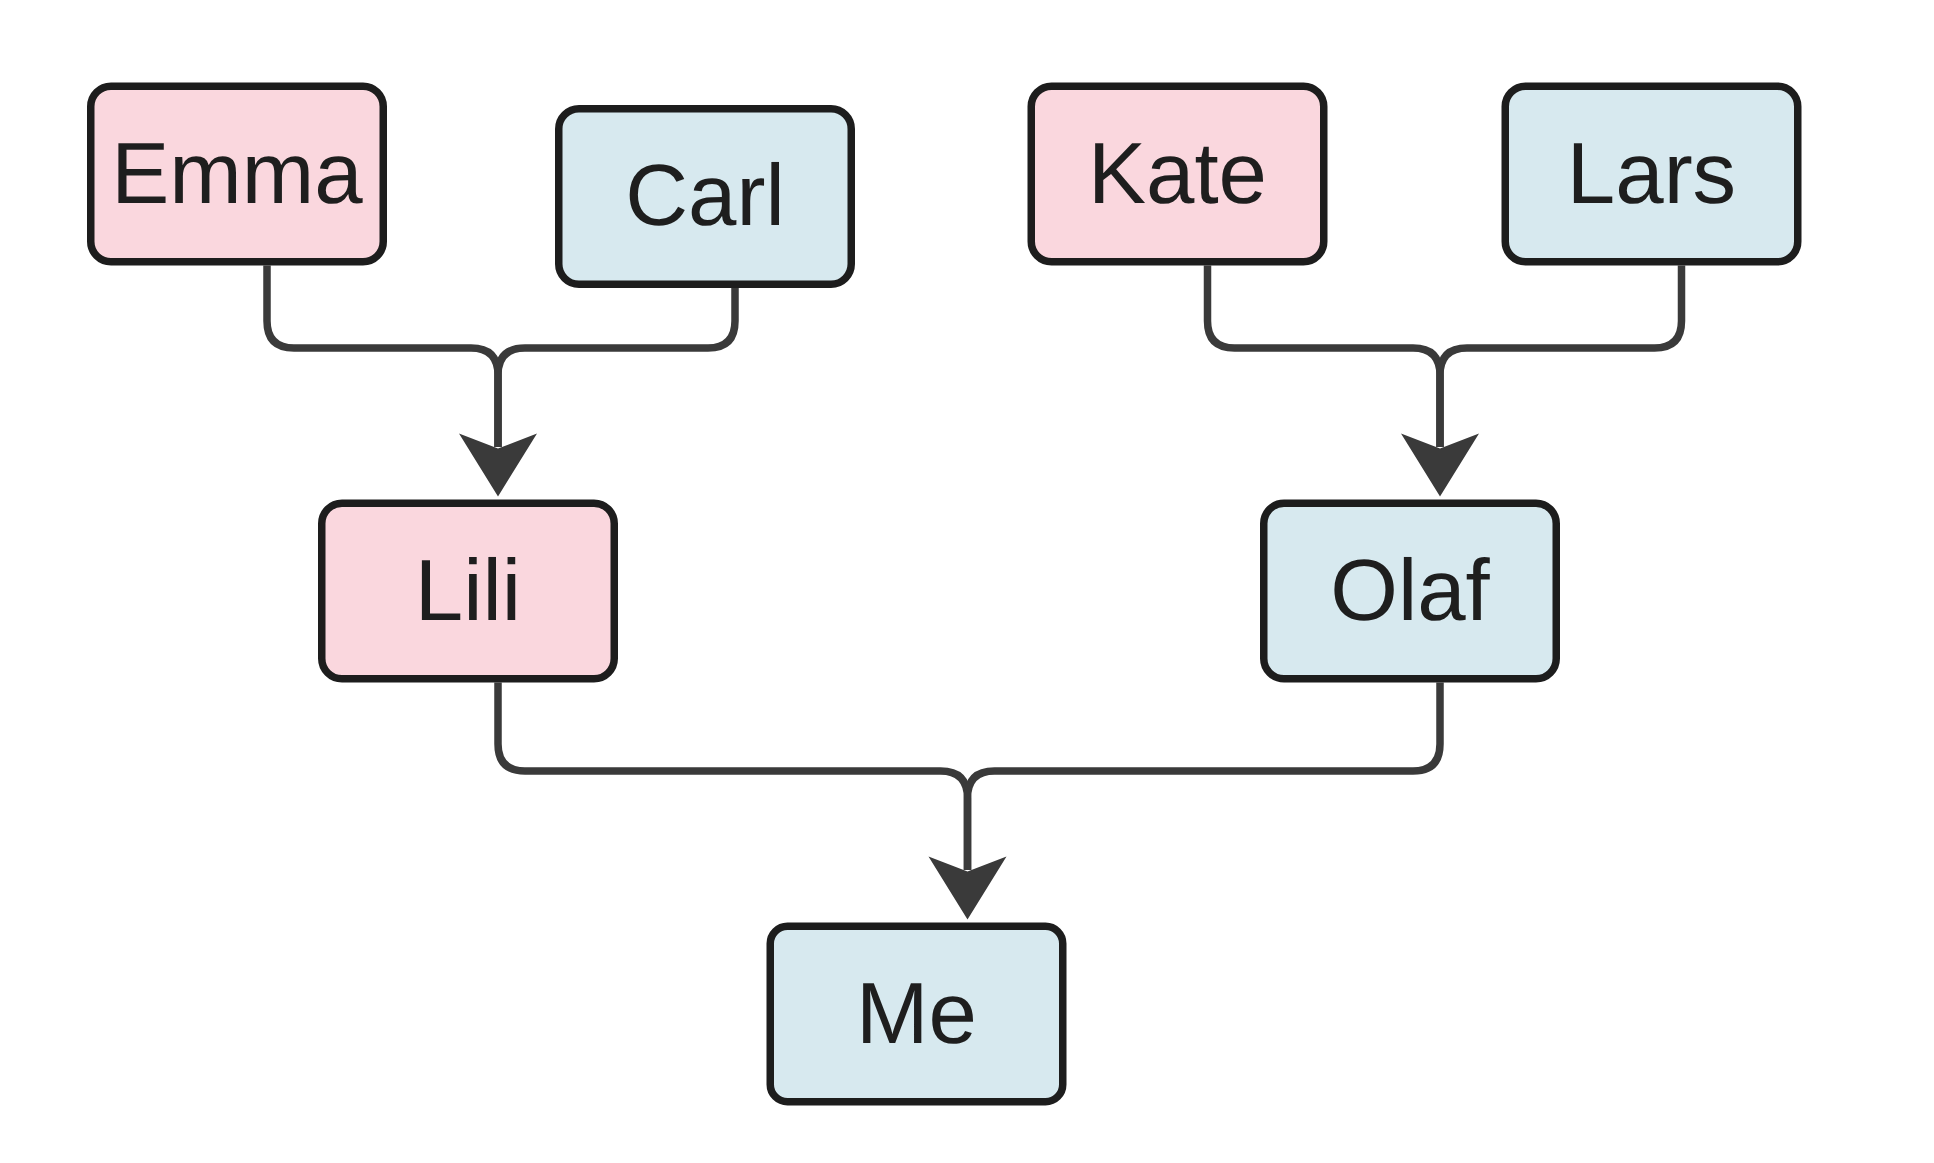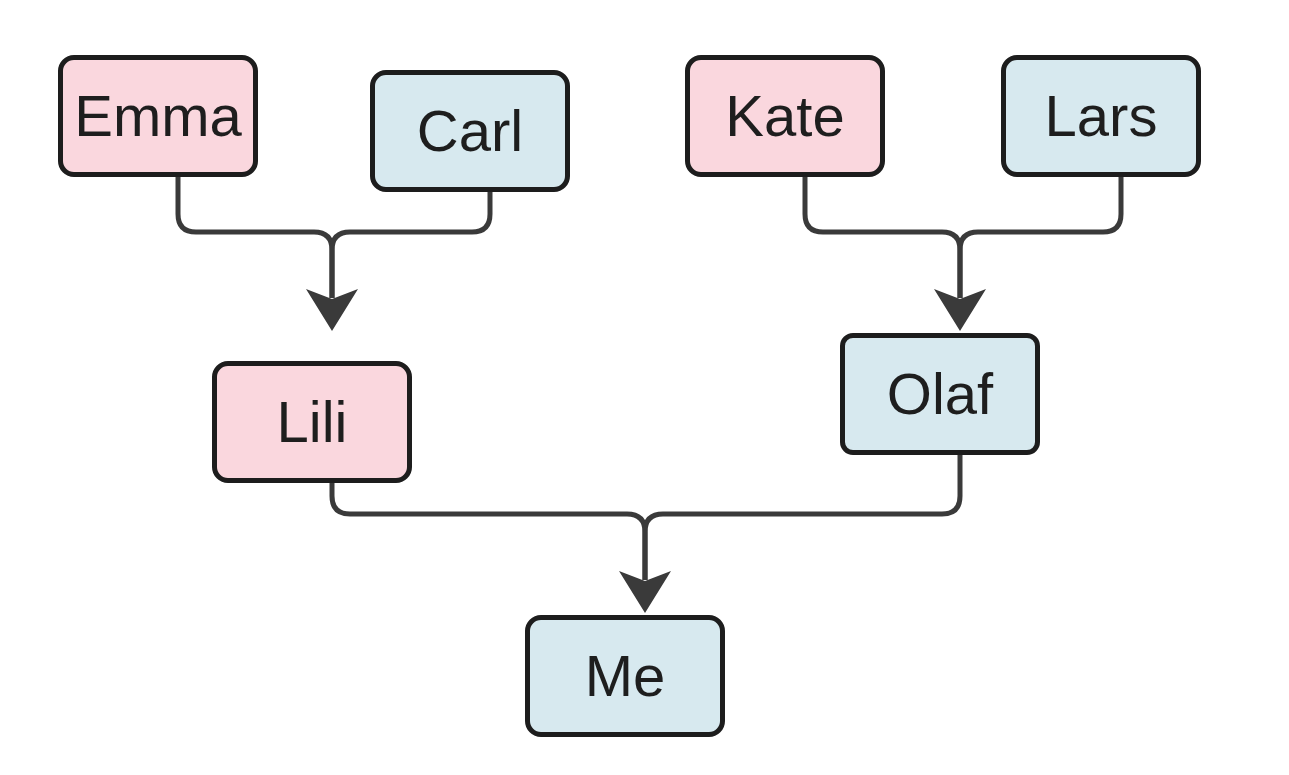--- a/index.html
+++ b/index.html
@@ -39,23 +39,23 @@
     font-size:58px;
     color:#1e1e1e;
     line-height:1;
   }
   .female{background:#fad7de;}
   .male{background:#d7e9ef;}
   .n-emma{left:58px;  top:55px;}
   .n-carl{left:370px; top:70px;}
   .n-kate{left:685px; top:55px;}
   .n-lars{left:1001px;top:55px;}
-  .n-lili{left:212px; top:333px;margin-top:28px;}
-  .n-olaf{left:840px; top:333px;border-radius:13px;}
-  .n-me  {left:525px; top:615px;}
+  .n-lili{left:212px; top:333px;}
+  .n-olaf{left:840px; top:333px;}
+  .n-me  {left:511px; top:615px;border-radius:14px;}
 </style>
 </head>
 <body>
 
 <div class="canvas">
 
   <svg class="edges" viewBox="0 0 1289 775" xmlns="http://www.w3.org/2000/svg">
 
     <path class="edge" d="M 178 177 L 178 214 Q 178 232 196 232 L 314 232 Q 332 232 332 250 L 332 298"></path>
 

